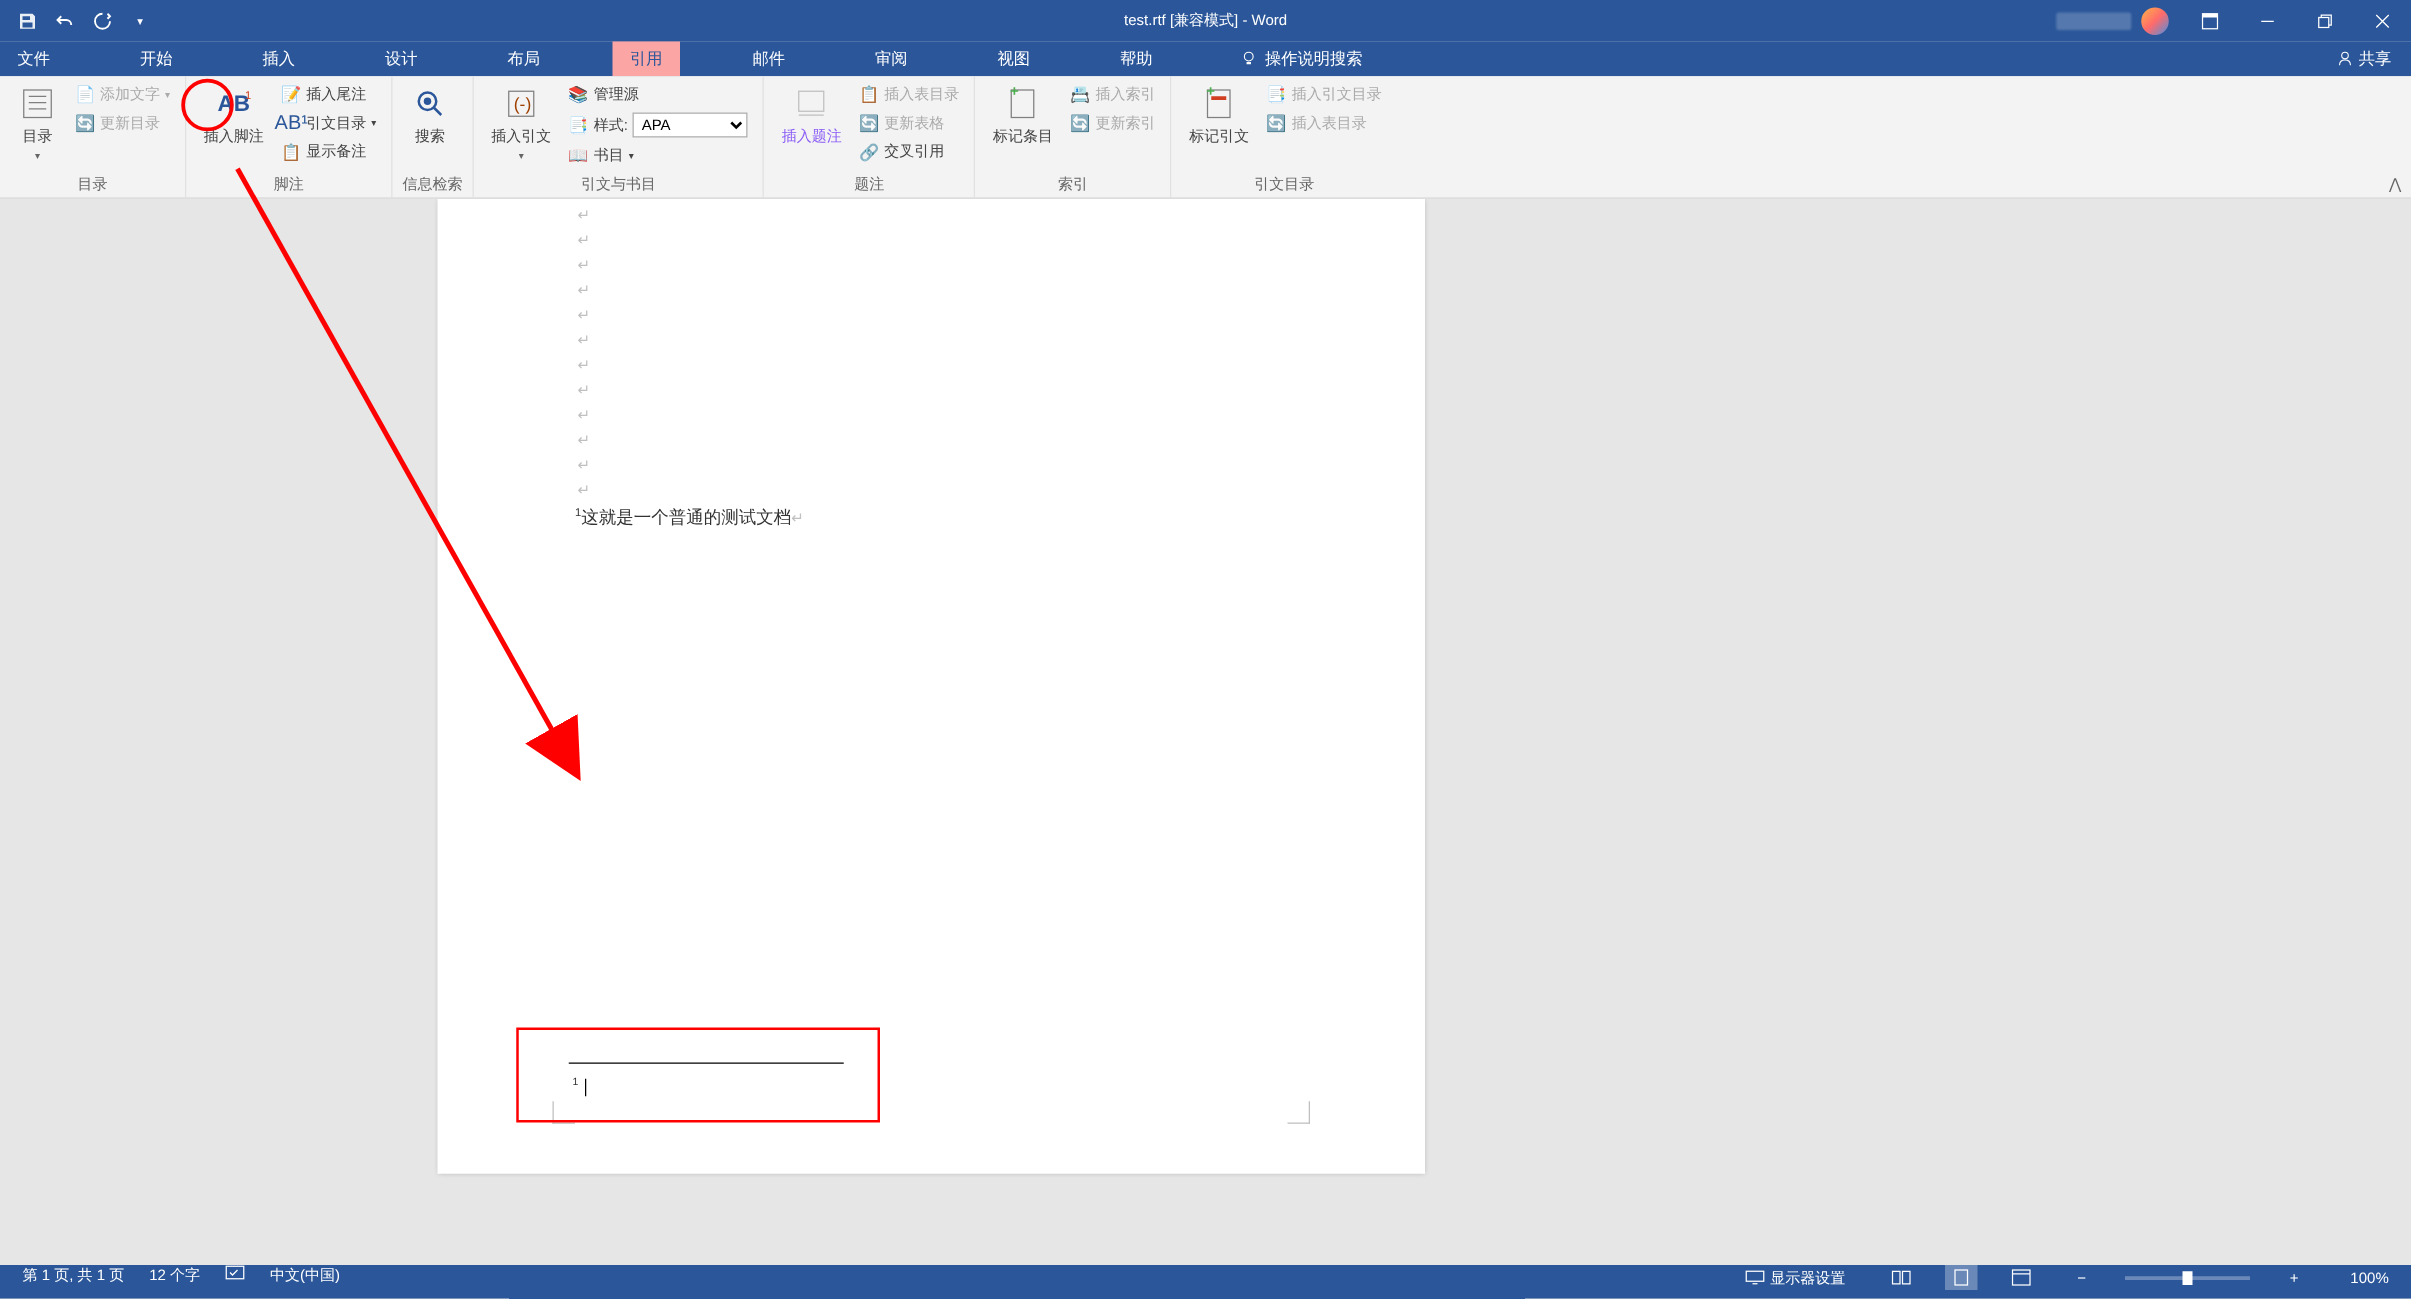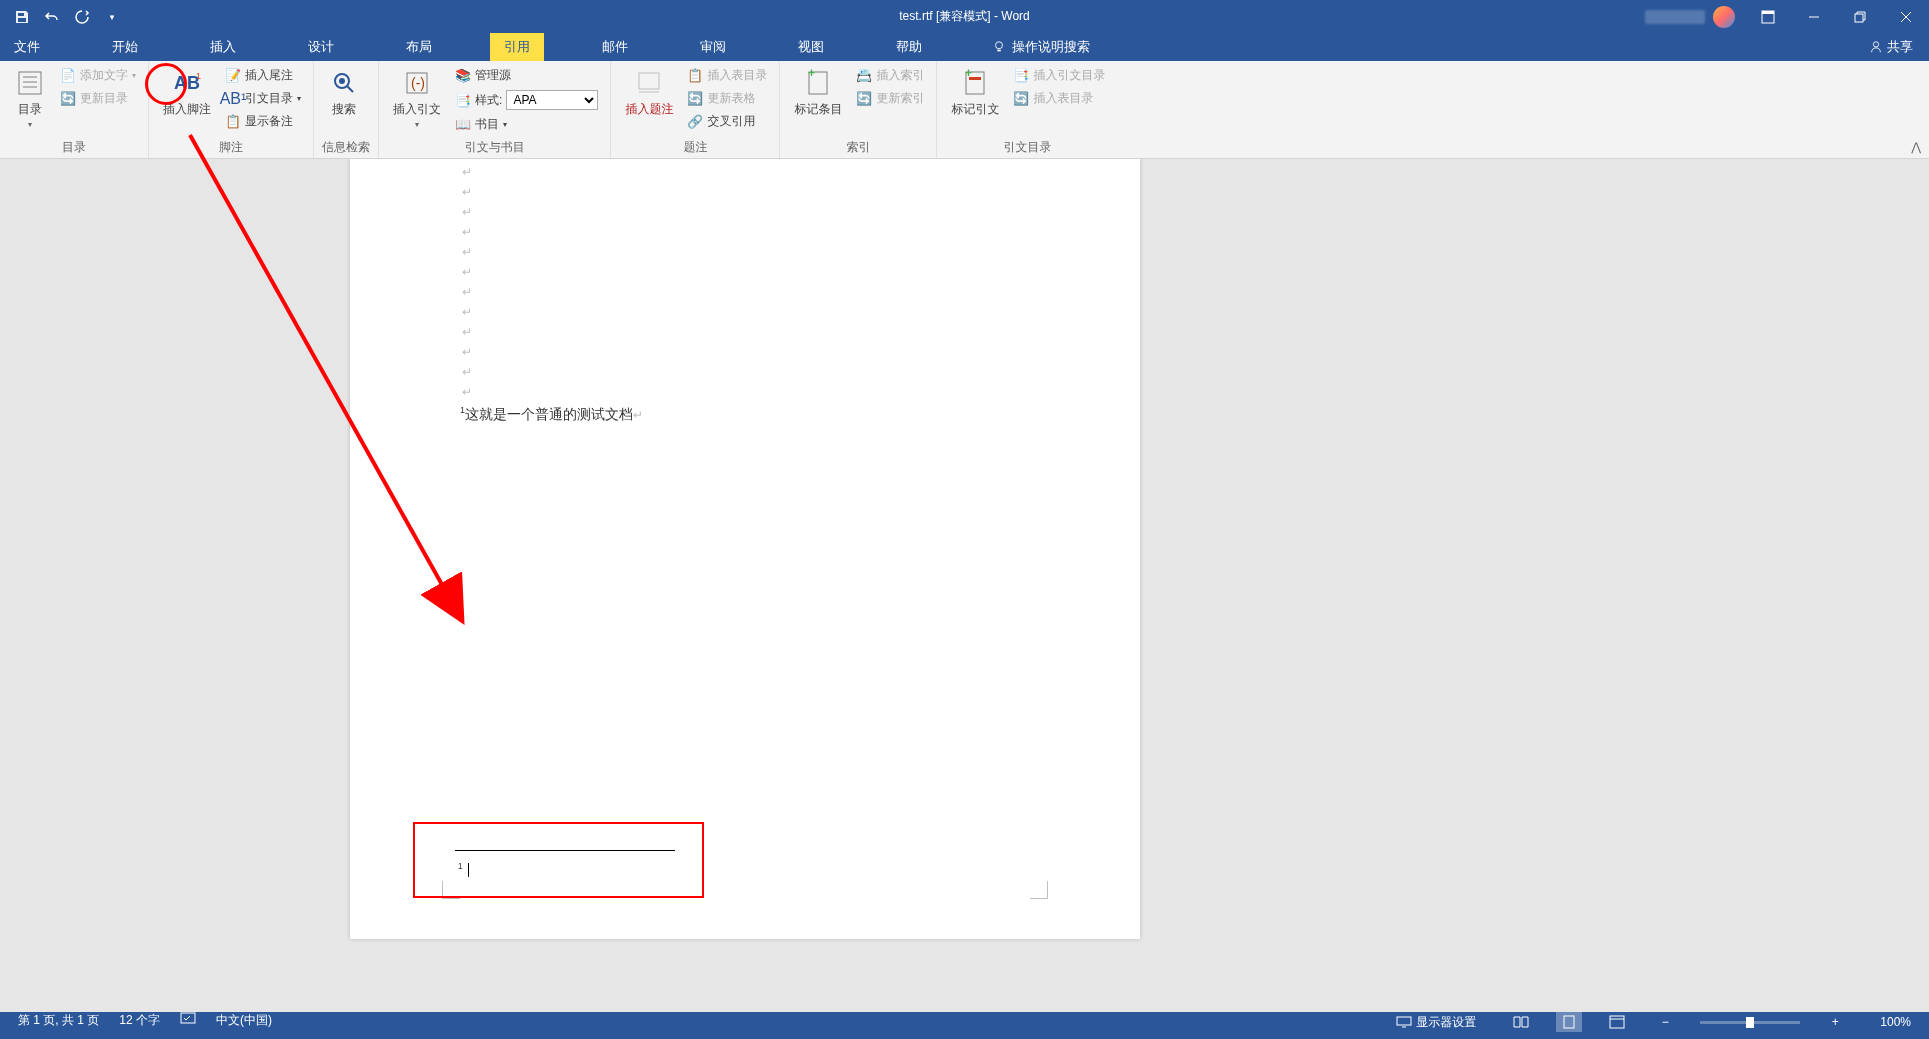--- a/index.html
+++ b/index.html
@@ -11,31 +11,31 @@
     .qat-btn { width: 24px; height: 24px; display: flex; align-items: center; justify-content: center; cursor: pointer; }
     .title-center { position: absolute; left: 50%; transform: translateX(-50%); }
     .win-controls { margin-left: auto; display: flex; align-items: center; gap: 0; }
     .win-btn { width: 46px; height: 33px; display: flex; align-items: center; justify-content: center; cursor: pointer; font-size: 12px; }
     .avatar { width: 22px; height: 22px; border-radius: 50%; background: linear-gradient(135deg, #ffb347, #ff6b6b, #4a90e2); margin-right: 10px; }
     .user-blur { width: 60px; height: 14px; background: rgba(255,255,255,0.2); border-radius:2px; margin-right:8px; filter: blur(1px); }
 
     
     .tabs-row { height: 28px; background: #2b579a; display: flex; align-items: stretch; font-size: 13px; gap: 44px; }
     .tab { padding: 0 14px; display: flex; align-items: center; color: #fff; cursor: pointer; }
-    .tab.active { background: #fde047; color: #2b579a; }
+    .tab.active { background: #fca5a5; color: #2b579a; }
     .tell-me { display: flex; align-items: center; gap: 6px; padding: 0 12px; color: #fff; cursor: text; }
     .share-area { margin-left: auto; padding: 0 16px; display: flex; align-items: center; color:#fff; gap:4px; cursor:pointer; }
 
     
     .ribbon { height: 98px; background: #f3f3f3; border-bottom: 1px solid #d4d4d4; display: flex; position: relative; }
     .group { border-right: 1px solid #e1e1e1; padding: 4px 8px 0 8px; display: flex; flex-direction: column; height: 100%; position: relative; }
     .group-body { flex: 1; display: flex; align-items: flex-start; }
     .group-label { text-align: center; font-size: 12px; color: #666; padding-bottom: 2px; position: relative; }
     .big-btn { display: flex; flex-direction: column; align-items: center; justify-content: flex-start; padding: 2px 6px; cursor: pointer; font-size: 12px; color: #444; gap:2px;}
-    .big-btn.disabled { color:#b91c1c; cursor:default;}
+    .big-btn.disabled { color:#8b5cf6; cursor:default;}
     .big-icon { width: 32px; height: 32px; display: flex; align-items: center; justify-content: center; font-size: 22px; }
     .small-stack { display: flex; flex-direction: column; gap: 2px; padding-left: 4px; }
     .small-btn { display: flex; align-items: center; gap: 4px; font-size: 12px; color: #444; padding: 2px 4px; cursor: pointer; white-space: nowrap; }
     .small-btn.disabled { color:#aaa; cursor:default;}
     .small-icon { width: 16px; height: 16px; display: inline-flex; align-items: center; justify-content: center; font-size: 13px; }
     .style-select { height: 20px; width: 92px; font-size: 12px; border:1px solid #ababab; background:#fff; padding:0 2px; }
     .collapse-caret { position: absolute; right: 8px; bottom: 4px; font-size: 12px; color:#666; cursor:pointer; }
 
     
     .red-circle { position: absolute; left: 145px; top: 63px; width: 42px; height: 42px; border: 3px solid #ff0000; border-radius: 50%; pointer-events:none; z-index: 50;}

